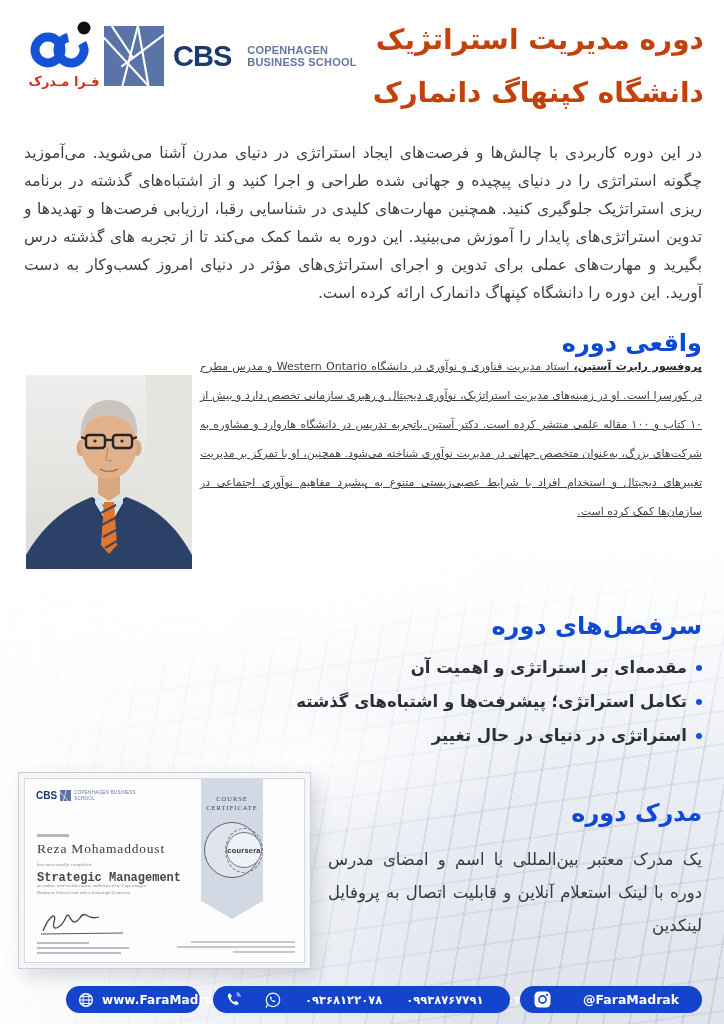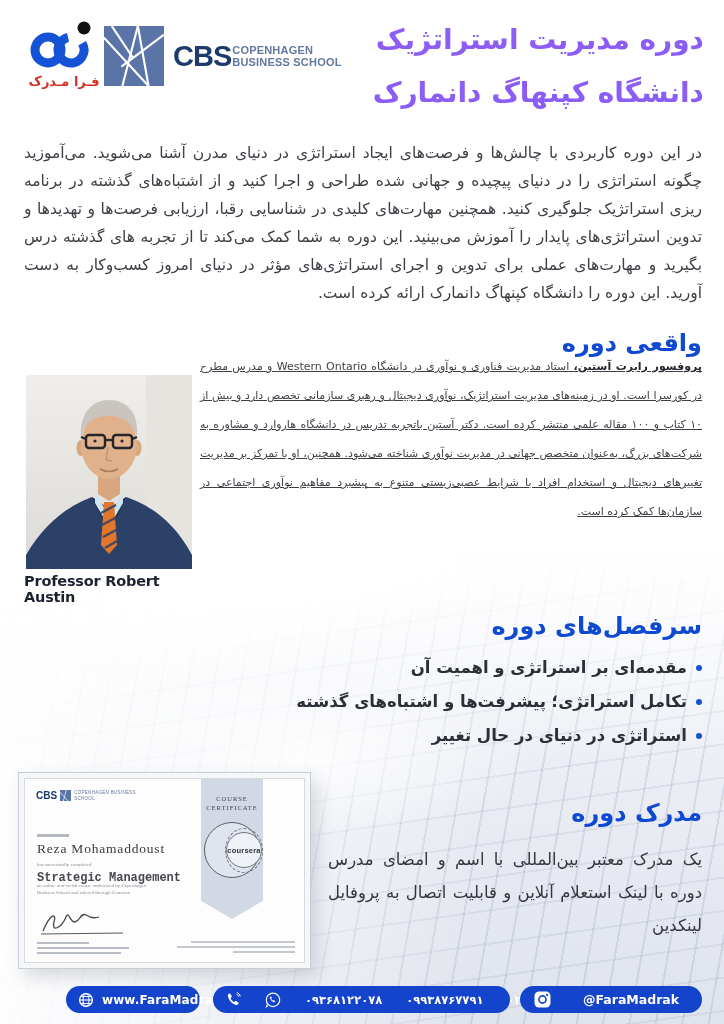--- a/index.html
+++ b/index.html
@@ -25,22 +25,22 @@
   }
   .z { position:absolute; z-index:2; }
 
   
   .logo-fm { left:26px; top:18px; width:76px; text-align:center; }
   .logo-fm-text { color:#d43125; font-weight:bold; font-size:13px; margin-top:2px; }
   .logo-cbs { left:104px; top:26px; display:flex; align-items:center; }
   .cbs-square { width:60px; height:60px; }
   .cbs-word { margin-left:9px; display:flex; align-items:center; }
   .cbs-acronym { font-family:"Liberation Sans", sans-serif; font-weight:bold; font-size:29px; color:#1d3a6d; letter-spacing:-1px; }
-  .cbs-lines { margin-left:1px; font-family:"Liberation Sans", sans-serif; color:#64779f; font-size:11px; line-height:12px; font-weight:bold; letter-spacing:.2px; }
-  .title { right:20px; top:13px; direction:rtl; text-align:right; color:#8b5cf6; font-weight:bold; font-size:28px; line-height:53px; }
+  .cbs-lines { margin-left:16px; font-family:"Liberation Sans", sans-serif; color:#64779f; font-size:11px; line-height:12px; font-weight:bold; letter-spacing:.2px; }
+  .title { right:20px; top:13px; direction:rtl; text-align:right; color:#c2410c; font-weight:bold; font-size:28px; line-height:53px; }
 
   
   .fa { direction:rtl; text-align:justify; text-align-last:right; color:#3c3f45; }
   .intro { left:24px; right:22px; top:139px; font-size:15.5px; line-height:28px; }
   h2.sec { position:absolute; z-index:2; right:22px; direction:rtl; color:#0e49d3; font-size:24px; font-weight:bold; }
   .h-instructor { top:329px; }
   .h-topics { top:612px; }
   .h-cert { top:799px; }
 
   .photo { left:26px; top:375px; width:166px; height:194px; background:#e8e7e3; overflow:hidden; }
@@ -169,21 +169,20 @@
         <rect x="60" y="60" width="19" height="13" rx="3"></rect>
         <rect x="87" y="60" width="19" height="13" rx="3"></rect>
         <line x1="79" y1="65" x2="87" y2="65"></line>
         <line x1="60" y1="64" x2="55" y2="62"></line>
         <line x1="106" y1="64" x2="111" y2="62"></line>
       </g>
       <circle cx="69" cy="66" r="1.6" fill="#2a2a2e"></circle>
       <circle cx="96" cy="66" r="1.6" fill="#2a2a2e"></circle>
     </svg>
   </div>
-  <div class="z photo-caption">Professor Robert Austin</div>
 
   <p class="z fa bio"><b>پروفسور رابرت آستین،</b><span> استاد مدیریت فناوری و نوآوری در دانشگاه Western Ontario و مدرس مطرح در کورسرا است. او در زمینه‌های مدیریت استراتژیک، نوآوری دیجیتال و رهبری سازمانی تخصص دارد و بیش از ۱۰ کتاب و ۱۰۰ مقاله علمی منتشر کرده است. دکتر آستین باتجربه تدریس در دانشگاه هاروارد و مشاوره به شرکت‌های بزرگ، به‌عنوان متخصص جهانی در مدیریت نوآوری شناخته می‌شود. همچنین، او با تمرکز بر مدیریت تغییرهای دیجیتال و استخدام افراد با شرایط عصبی‌زیستی متنوع به پیشبرد مفاهیم نوآوری اجتماعی در سازمان‌ها کمک کرده است.</span></p>
 
   <h2 class="sec h-topics">سرفصل‌های دوره</h2>
   <div class="z topics">
     <div class="topic-row">
       <span class="dot"></span>
       <span class="topic-label">مقدمه‌ای بر استراتژی و اهمیت آن</span>
     </div>
     <div class="topic-row">

